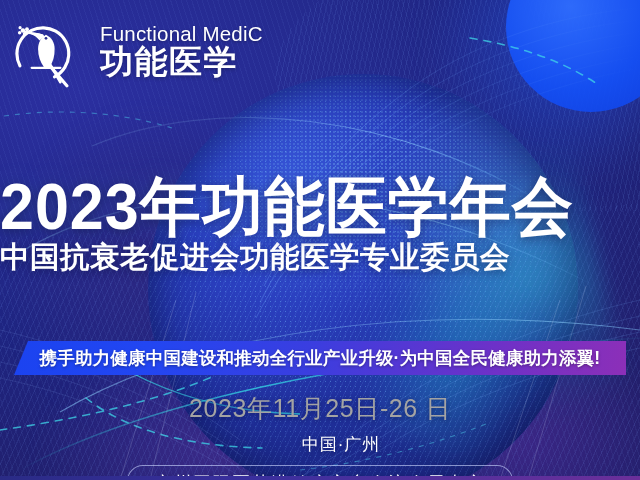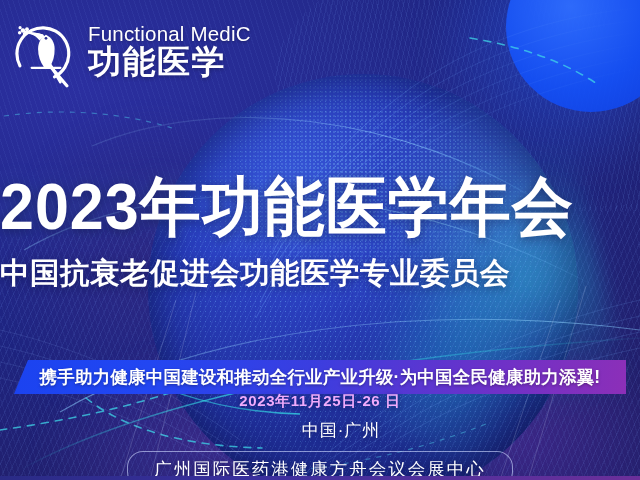--- a/index.html
+++ b/index.html
@@ -156,21 +156,21 @@
     background: radial-gradient(ellipse at 72% 42%, rgba(120,215,255,0.30), rgba(60,160,240,0) 66%);
     filter: blur(8px);
   }
 
   
   .deco { position: absolute; inset: 0; }
 
   
   .logo {
     position: absolute; left: 10px; top: 16px;
-    display: flex; align-items: center; gap: 6px;
+    display: flex; align-items: center; gap: 18px;
     z-index: 8;
   }
   .logo-mark { width: 72px; height: 72px; flex: 0 0 auto; }
   .logo-text { display: flex; flex-direction: column; line-height: 1; padding-bottom: 2px; }
   .logo-en {
     color: #ffffff;
     font-size: 20.5px;
     letter-spacing: 0.2px;
     font-weight: 500;
     white-space: nowrap;
@@ -198,28 +198,28 @@
     line-height: 1.02;
     white-space: nowrap;
     transform: scaleY(1.06);
     text-shadow: 0 2px 10px rgba(8,14,60,0.55), 0 0 22px rgba(110,170,255,0.25);
   }
   .title-sub {
     color: #ffffff;
     font-size: 29.5px;
     font-weight: 600;
     letter-spacing: 0.5px;
-    margin-top: 16px;
+    margin-top: 0;
     white-space: nowrap;
     text-shadow: 0 2px 8px rgba(8,14,60,0.5);
   }
 
   
   .slogan {
-    position: absolute; left: 14px; top: 360px;
+    position: absolute; left: 14px; top: 341px;
     width: 612px; height: 34px;
     display: flex; align-items: center; justify-content: center;
     background: linear-gradient(100deg, #1b43f0 0%, #2246f2 22%, #3a3ee0 48%, #6d31c8 78%, #8c2fb8 100%);
     clip-path: polygon(14px 0, 100% 0, 612px 100%, 0 100%);
     box-shadow: 0 2px 14px rgba(40,60,220,0.35);
     z-index: 8;
   }
   .slogan-text {
     color: #ffffff;
     font-size: 17.5px;
@@ -228,23 +228,23 @@
     white-space: nowrap;
     text-shadow: 0 1px 3px rgba(0,0,0,0.35);
   }
 
   
   .info {
     position: absolute; left: 0; right: 0; top: 392px;
     text-align: center; z-index: 8;
   }
   .info-date {
-    color: #f0abfc;
-    font-size: 15px;
-    font-weight: 700;
+    color: #a3a3a3;
+    font-size: 25px;
+    font-weight: 400;
     letter-spacing: 0.6px;
     text-shadow: 0 1px 5px rgba(5,10,50,0.5);
   }
   .info-city {
     color: #ffffff;
     font-size: 17px;
     font-weight: 500;
     letter-spacing: 1px;
     margin-top: 8px;
     text-shadow: 0 1px 5px rgba(5,10,50,0.5);

